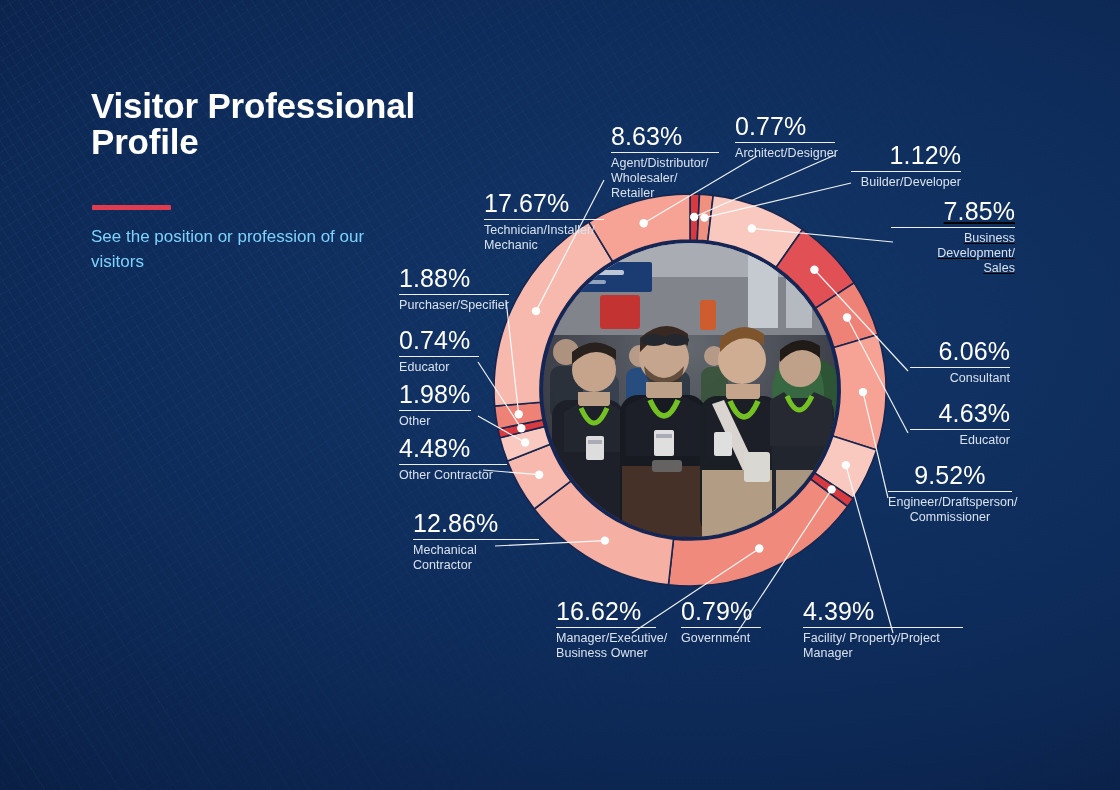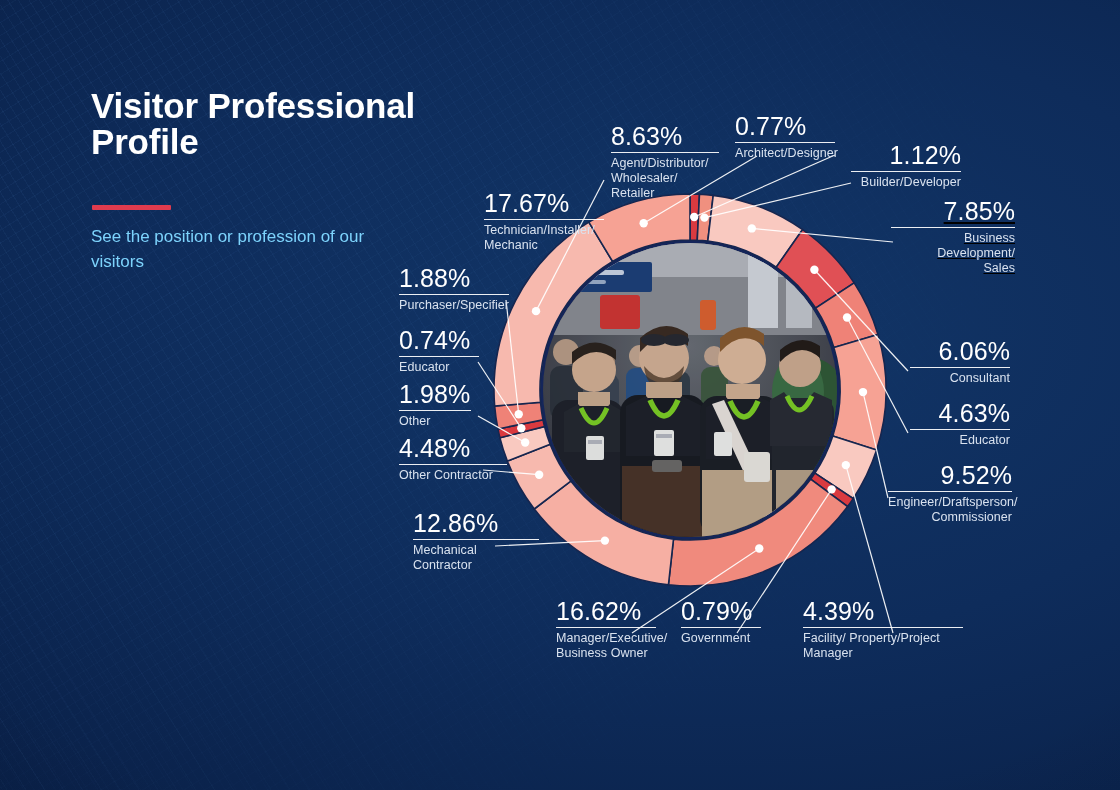--- a/index.html
+++ b/index.html
@@ -265,21 +265,21 @@
       <div class="rule"></div>
       <div class="name">Consultant</div>
     </div>
 
     <div class="lbl right" style="left:910px;top:400px;width:100px;">
       <div class="pct">4.63%</div>
       <div class="rule"></div>
       <div class="name">Educator</div>
     </div>
 
-    <div class="lbl right" style="left:888px;top:462px;width:124px;">
+    <div class="lbl right" style="left:888px;top:462px;width:124px;text-align:center;">
       <div class="pct">9.52%</div>
       <div class="rule"></div>
       <div class="name">Engineer/Draftsperson/
 Commissioner</div>
     </div>
 
     <div class="lbl left" style="left:803px;top:598px;width:160px;">
       <div class="pct">4.39%</div>
       <div class="rule"></div>
       <div class="name">Facility/ Property/Project Manager</div>

